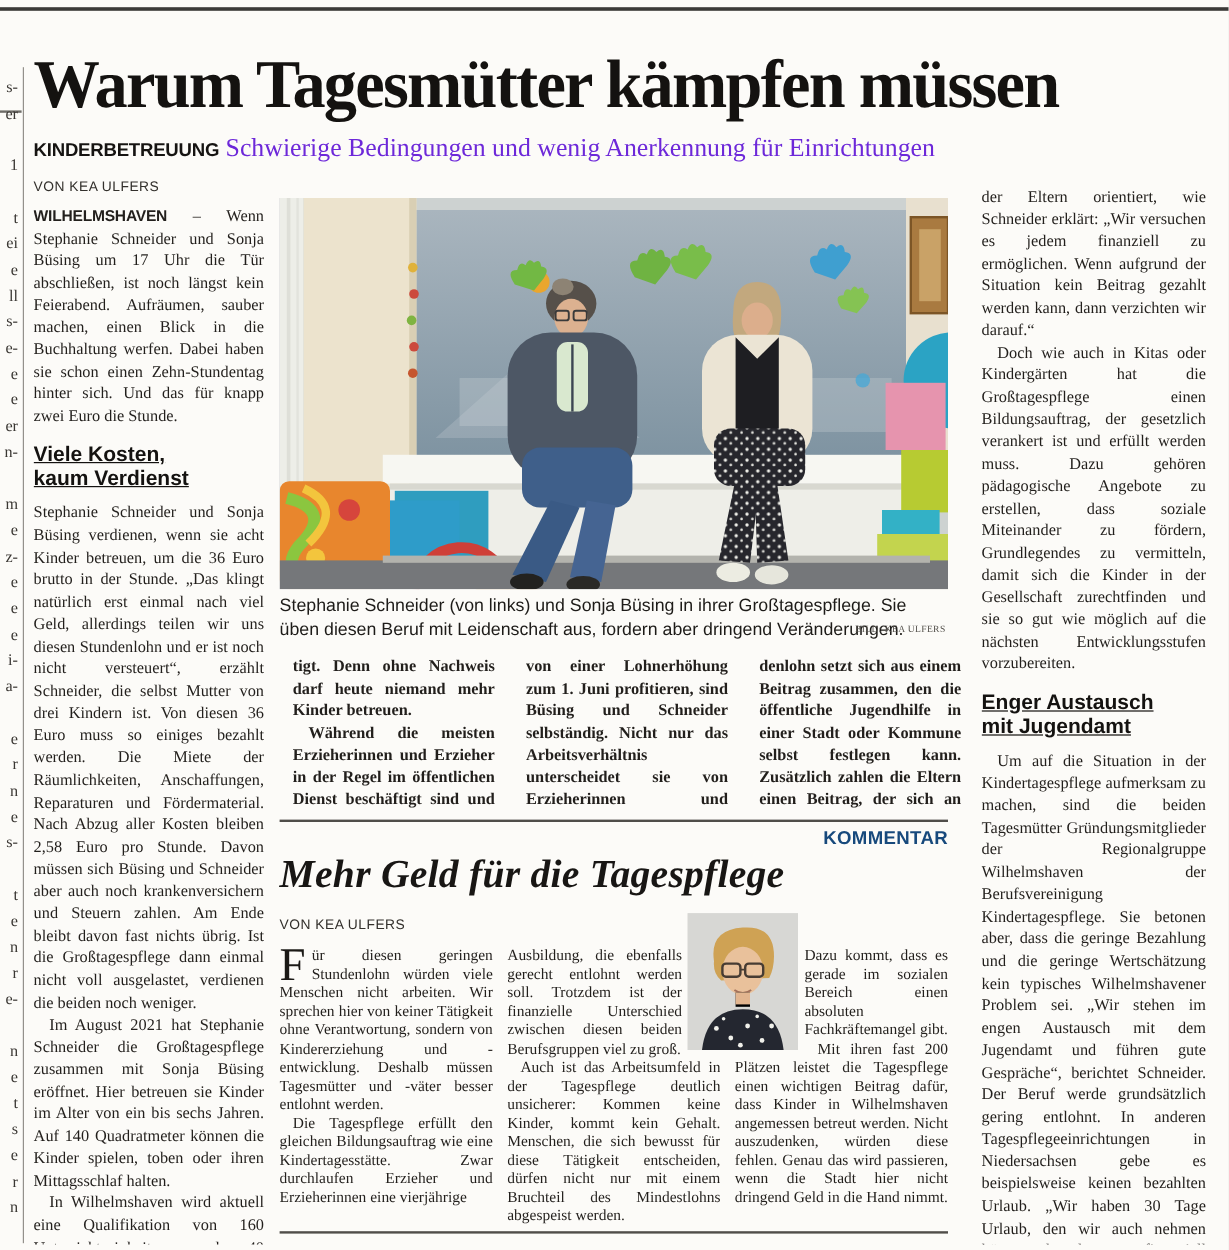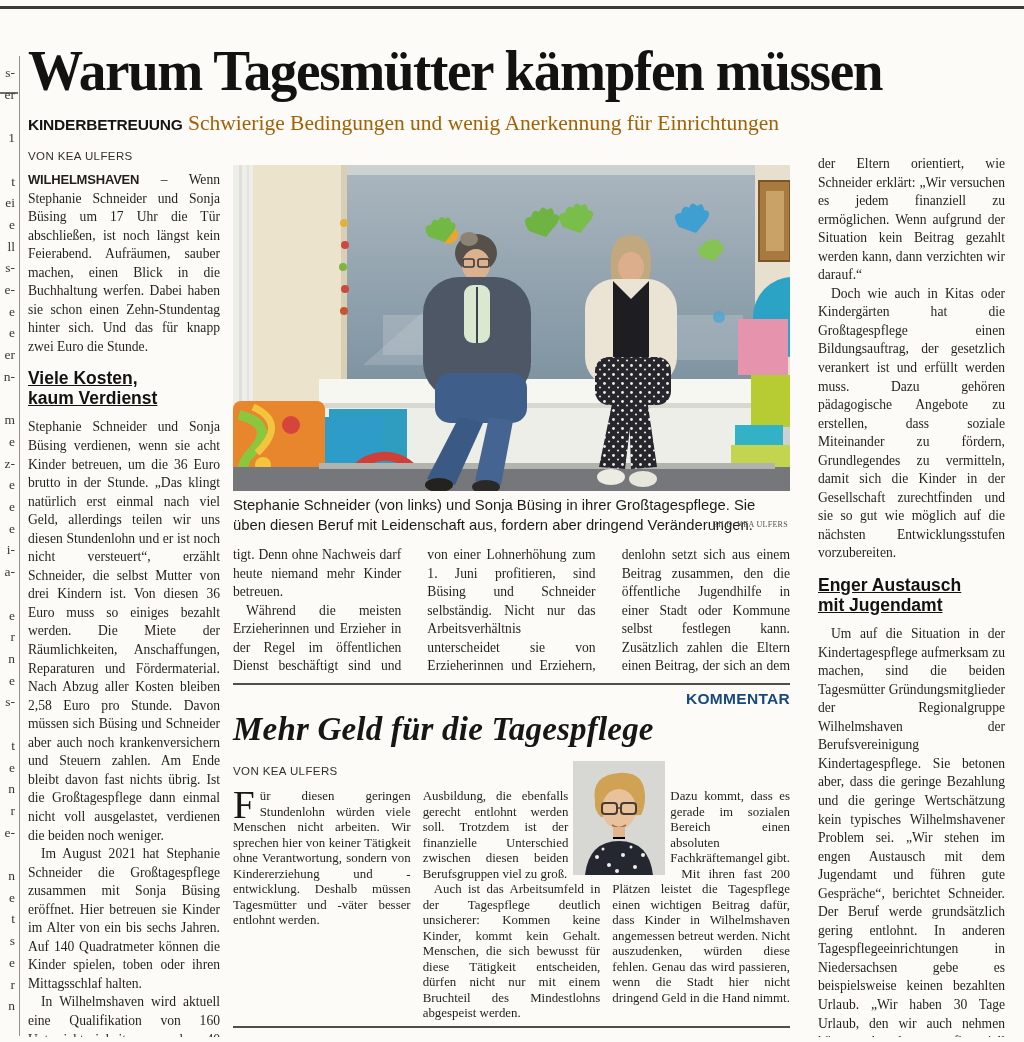--- a/index.html
+++ b/index.html
@@ -16,21 +16,21 @@
     position:absolute; left:0; top:62px; width:15px; height:972px; overflow:hidden;
     font-size:13.5px; line-height:21.7px; text-align:right; color:#3a3733; white-space:pre-line;
   }
   .headline {
     position:absolute; left:28px; top:38px; width:980px; height:66px;
     font-size:57px; font-weight:700; letter-spacing:-1.5px; white-space:nowrap;
     transform:scaleX(.97); transform-origin:left; color:#141210;
   }
   .kicker-row { position:absolute; left:28px; top:111px; width:980px; white-space:nowrap; }
   .kicker { font-family:Liberation Sans, sans-serif; font-weight:bold; font-size:15.5px; color:#161412; letter-spacing:-.2px; }
-  .subtitle { font-size:21.5px; color:#a16207; }
+  .subtitle { font-size:21.5px; color:#6d28d9; }
   .byline {
     font-family:"Liberation Sans",sans-serif; font-size:11.5px; letter-spacing:.4px; color:#33302c;
   }
   .byline-main { position:absolute; left:28px; top:150px; }
   .body-text { font-size:13.6px; line-height:18.55px; text-align:justify; }
   .body-text p { margin:0; }
   .body-text p.indent { text-indent:13px; }
   .dateline { font-family:"Liberation Sans",sans-serif; font-weight:bold; font-size:13px; letter-spacing:-.2px; }
   .subhead {
     font-family:"Liberation Sans",sans-serif; font-weight:bold; font-size:17.5px; line-height:19.5px;
@@ -41,21 +41,21 @@
 
   .photo-wrap { position:absolute; left:233px; top:165px; width:557px; height:326px; background:#cfd3d1; overflow:hidden; }
   .caption {
     position:absolute; left:233px; top:496px; width:557px; height:42px;
     font-family:"Liberation Sans",sans-serif; font-size:14.8px; line-height:19.5px; color:#1d1b18;
   }
   .credit {
     position:absolute; right:2px; bottom:4px;
     font-family:Liberation Serif, serif; font-size:8px; letter-spacing:.3px; color:#55524d;
   }
-  .cont-cols { position:absolute; left:233px; top:546px; width:557px; height:128px; display:flex; gap:26px; overflow:hidden; }
+  .cont-cols { position:absolute; left:244px; top:546px; width:557px; height:128px; display:flex; gap:26px; overflow:hidden;font-weight:bold; }
   .cont-col { flex:1; }
 
   .kommentar { position:absolute; left:233px; top:683px; width:557px; height:345px; }
   .rule { position:absolute; left:0; width:557px; height:2px; background:#504e4a; }
   .rule-top { top:0; }
   .rule-bottom { top:343px; }
   .kommentar-label {
     position:absolute; left:0; top:7px; width:557px; text-align:right;
     font-family:"Liberation Sans",sans-serif; font-weight:bold; font-size:15.5px; letter-spacing:.3px;
   }
@@ -269,20 +269,21 @@
 
   <div class="kommentar">
     <div class="rule rule-top"></div>
     <div class="kommentar-label" style="color:#17497c">KOMMENTAR</div>
     <h2 class="kommentar-headline">Mehr Geld für die Tagespflege</h2>
     <div class="byline kommentar-byline">VON KEA ULFERS</div>
 
     <div class="kommentar-body">
       <div class="kommentar-col">
         <p><span class="dropcap">F</span><span>ür diesen geringen Stundenlohn würden viele Menschen nicht arbeiten. Wir sprechen hier von keiner Tätigkeit ohne Verantwortung, sondern von Kindererziehung und -entwicklung. Deshalb müssen Tagesmütter und -väter besser entlohnt werden.</span></p>
+        <p class="indent">Die Tagespflege erfüllt den gleichen Bildungsauftrag wie eine Kindertagesstätte. Zwar durchlaufen Erzieher und Erzieherinnen eine vierjährige</p>
       </div>
       <div class="kommentar-col">
         <span class="spacer-right"></span>
         <p>Ausbildung, die ebenfalls gerecht entlohnt werden soll. Trotzdem ist der finanzielle Unterschied zwischen diesen beiden Berufsgruppen viel zu groß.</p>
         <p class="indent">Auch ist das Arbeitsumfeld in der Tagespflege deutlich unsicherer: Kommen keine Kinder, kommt kein Gehalt. Menschen, die sich bewusst für diese Tätigkeit entscheiden, dürfen nicht nur mit einem Bruchteil des Mindestlohns abgespeist werden.</p>
       </div>
       <div class="kommentar-col">
         <span class="spacer-left"></span>
         <p>Dazu kommt, dass es gerade im sozialen Bereich einen absoluten Fachkräftemangel gibt.</p>
         <p class="indent">Mit ihren fast 200 Plätzen leistet die Tagespflege einen wichtigen Beitrag dafür, dass Kinder in Wilhelmshaven angemessen betreut werden. Nicht auszudenken, würden diese fehlen. Genau das wird passieren, wenn die Stadt hier nicht dringend Geld in die Hand nimmt.</p>

